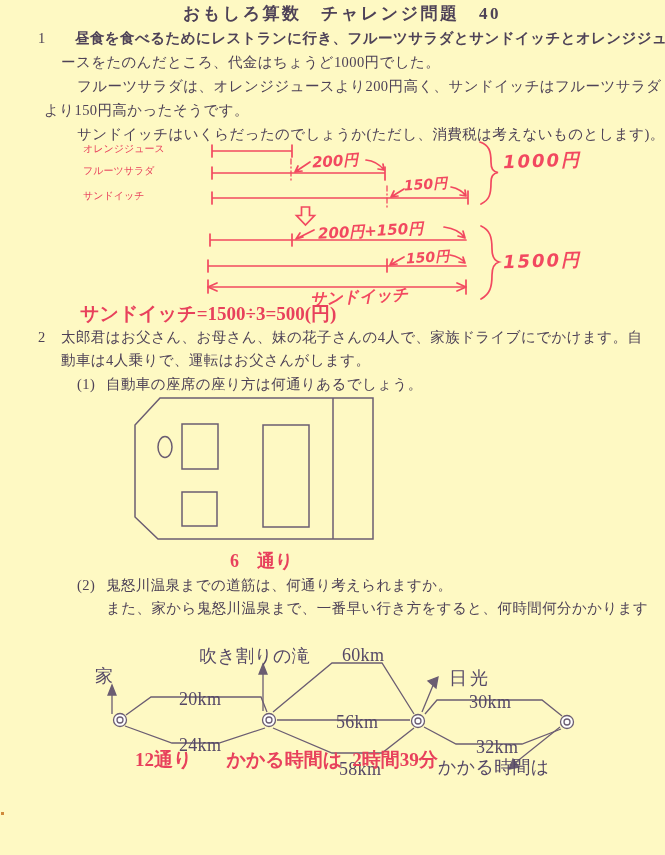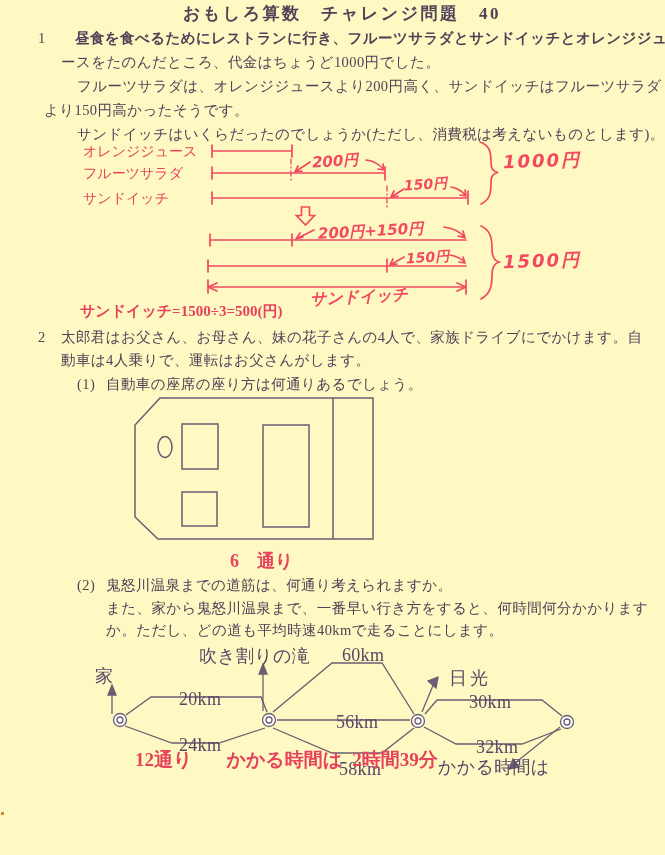--- a/index.html
+++ b/index.html
@@ -1,20 +1,20 @@
 <!DOCTYPE html>
 <html><head>
 <meta charset="utf-8">
 <style>
   html,body{margin:0;padding:0;background:#e9e9e9;}
   #page{position:relative;width:665px;height:855px;background:#fef9c3;overflow:hidden;
         font-family:"Liberation Serif","DejaVu Serif",serif;padding-left:19px;}
   .t{position:absolute;white-space:nowrap;line-height:1.25;}
   .ink{color:#4e4257;font-size:14.5px;letter-spacing:0.4px;}
-  .small{font-size:14px;}
+  .small{font-size:10px;}
   .red{color:#e8415c;}
   .redb{color:#e8415c;font-weight:bold;}
   .hand{color:#f24960;font-family:"DejaVu Sans",sans-serif;font-style:italic;font-weight:bold;}
   .title{font-size:17px;font-weight:bold;letter-spacing:2.5px;color:#4e4257;}
   .maplbl{color:#554866;font-size:18px;letter-spacing:0.3px;}
   svg{position:absolute;left:0;top:0;}
   .gap1{margin-right:34px;} .gap2{margin-right:10px;}
 </style>
 </head>
 <body>
@@ -104,34 +104,33 @@
   <div class="t red small" style="left:83px;top:190px;">サンドイッチ</div>
 
   <div class="t hand" style="left:312px;top:152px;font-size:15px;transform:rotate(-4deg);">200円</div>
   <div class="t hand" style="left:404px;top:176px;font-size:14px;transform:rotate(-4deg);">150円</div>
   <div class="t hand" style="left:503px;top:150px;font-size:18px;letter-spacing:2px;transform:rotate(-2deg);">1000円</div>
   <div class="t hand" style="left:318px;top:222px;font-size:15px;transform:rotate(-3deg);">200円+150円</div>
   <div class="t hand" style="left:406px;top:249px;font-size:14px;transform:rotate(-4deg);">150円</div>
   <div class="t hand" style="left:503px;top:250px;font-size:18px;letter-spacing:2px;transform:rotate(-2deg);">1500円</div>
   <div class="t hand" style="left:310px;top:287px;font-size:16px;transform:rotate(-3deg);">サンドイッチ</div>
 
-  <div class="t redb" style="left:80px;top:302px;font-size:15px;">サンドイッチ=1500÷3=500(円)</div>
+  <div class="t redb" style="left:80px;top:302px;font-size:19px;">サンドイッチ=1500÷3=500(円)</div>
 
   <div class="t ink" style="left:38px;top:328px;">2</div>
   <div class="t ink" style="left:61px;top:328px;">太郎君はお父さん、お母さん、妹の花子さんの4人で、家族ドライブにでかけます。自</div>
   <div class="t ink" style="left:61px;top:351px;">動車は4人乗りで、運転はお父さんがします。</div>
   <div class="t ink" style="left:77px;top:375px;">(1)</div>
   <div class="t ink" style="left:106px;top:375px;">自動車の座席の座り方は何通りあるでしょう。</div>
 
   <div class="t redb" style="left:230px;top:550px;font-size:18px;">6　通り</div>
 
   <div class="t ink" style="left:77px;top:576px;">(2)</div>
   <div class="t ink" style="left:106px;top:599px;">また、家から鬼怒川温泉まで、一番早い行き方をすると、何時間何分かかります</div>
   <div class="t ink" style="left:106px;top:576px;">鬼怒川温泉までの道筋は、何通り考えられますか。</div>
-  <div class="t ink" style="left:106px;top:621px;">か。ただし、どの道も平均時速40kmで走ることにします。</div>
 
   <div class="t maplbl" style="left:95px;top:665px;">家</div>
   <div class="t maplbl" style="left:199px;top:645px;">吹き割りの滝</div>
   <div class="t maplbl" style="left:342px;top:644px;">60km</div>
   <div class="t maplbl" style="left:179px;top:688px;">20km</div>
   <div class="t maplbl" style="left:179px;top:734px;">24km</div>
   <div class="t maplbl" style="left:336px;top:711px;">56km</div>
   <div class="t maplbl" style="left:339px;top:758px;">58km</div>
   <div class="t maplbl" style="left:449px;top:667px;letter-spacing:3px;">日光</div>
   <div class="t maplbl" style="left:469px;top:691px;">30km</div>

